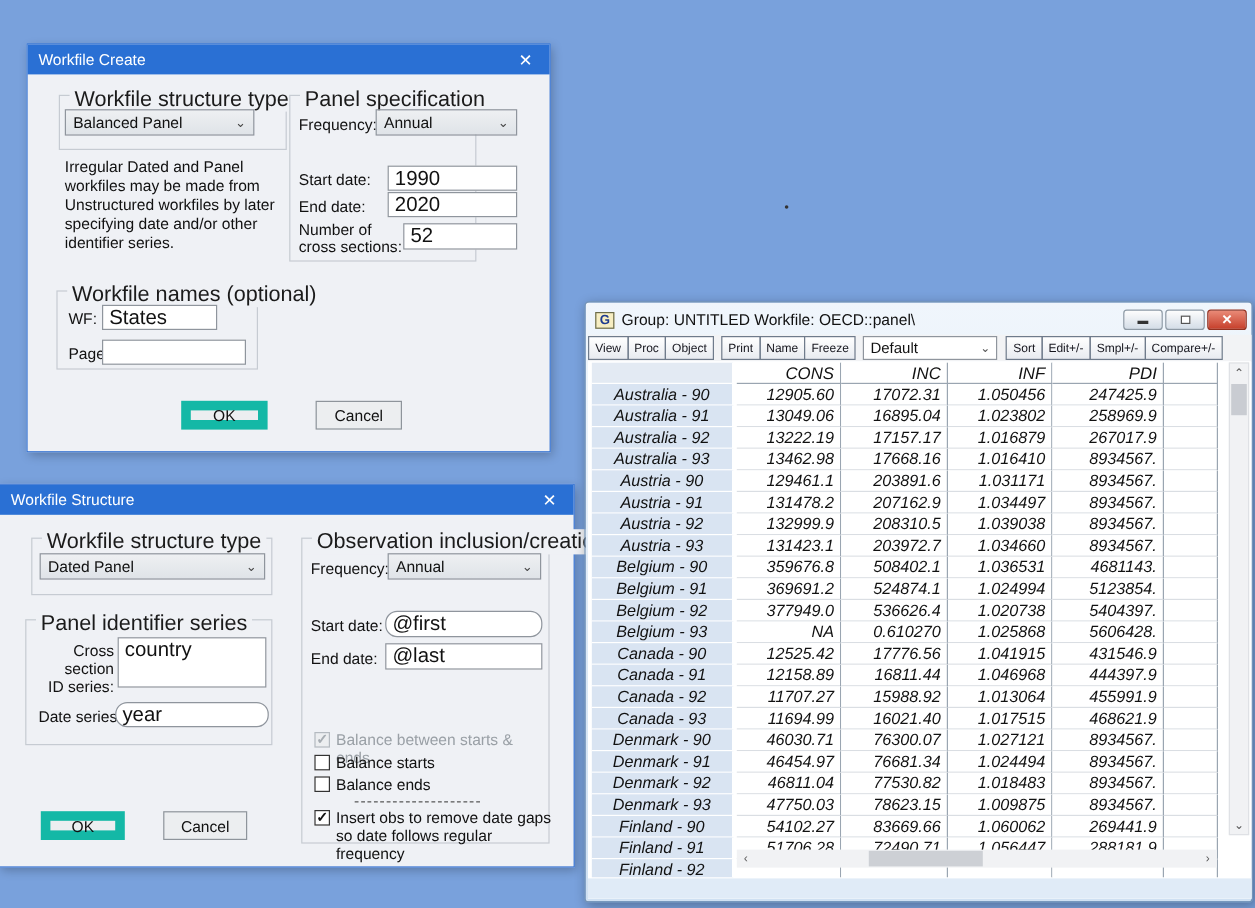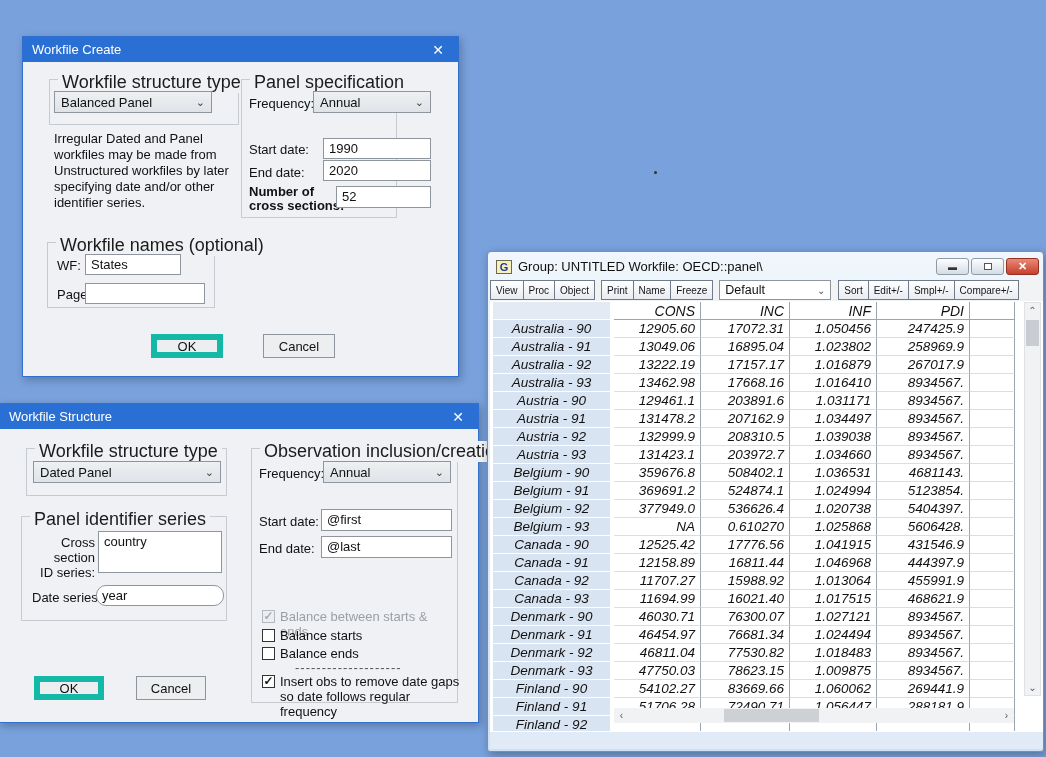--- a/index.html
+++ b/index.html
@@ -9,27 +9,27 @@
 
   
   .dlg { position:absolute; background:#eff1f5; border:1px solid #2f6fd0; box-shadow:2px 3px 8px rgba(0,0,0,.25); }
   .dlg-titlebar { position:absolute; left:0; right:0; top:0; height:25px; background:#2a70d4; color:#fff;
                   display:flex; align-items:center; padding-left:9px; font-size:13px; }
   .dlg-close { position:absolute; right:0; top:0; width:40px; height:25px; color:#fff; font-size:14px;
                display:flex; align-items:center; justify-content:center; cursor:default; }
   .groupbox { position:absolute; border:1px solid #c6cbd2; }
   .groupbox > .gb-label { position:absolute; top:-8px; left:8px; background:#eff1f5; padding:0 4px; font-size:18px; color:#1b1b1b; white-space:nowrap; }
   .lbl { position:absolute; font-size:13px; color:#111; white-space:nowrap; }
-  .txtinput { position:absolute; background:#fff; border:1px solid #8f959d; font-size:13px; color:#111; padding:2px 5px; line-height:15px; }
+  .txtinput { position:absolute; background:#fff; border:1px solid #8f959d; font-size:17px; color:#111; padding:2px 5px; line-height:15px; }
   .combo { position:absolute; background:linear-gradient(#eef0f2,#dfe3e8); border:1px solid #8f959d; font-size:13px; color:#111;
            display:flex; align-items:center; padding:0 6px; }
   .combo .chev { margin-left:auto; font-size:11px; color:#444; }
   .btn { position:absolute; background:#eceef0; border:1px solid #8e949b; font-size:13px; color:#111;
          display:flex; align-items:center; justify-content:center; }
-  .btn.default { border:6px solid #14b8a6; }
+  .btn.default { border:8px solid #14b8a6; }
   .chkrow { position:absolute; display:flex; align-items:flex-start; font-size:13px; color:#111; }
   .chkbox { width:13px; height:13px; background:#fff; border:1px solid #333; margin-right:5px; flex:none;
             display:flex; align-items:center; justify-content:center; font-size:12px; line-height:11px; margin-top:1px; }
   .chkbox.checked::after { content:"✓"; color:#111; font-weight:bold; }
   .chkrow.disabled { color:#9aa0a6; }
   .chkrow.disabled .chkbox { border-color:#b4bac0; background:#eceef0; }
   .chkrow.disabled .chkbox.checked::after { color:#a7adb3; }
 
   
   #groupwin { position:absolute; left:487px; top:251px; width:557px; height:501px;
@@ -100,21 +100,21 @@
     </div>
     <div class="lbl" style="left:226px; top:59px;">Frequency:</div>
     <div class="combo" style="left:290px; top:54px; width:118px; height:22px;">
       <span>Annual</span>
       <span class="chev">⌄</span>
     </div>
     <div class="lbl" style="left:226px; top:105px;">Start date:</div>
     <div class="txtinput" style="left:300px; top:101px; width:108px; height:21px;">1990</div>
     <div class="lbl" style="left:226px; top:128px;">End date:</div>
     <div class="txtinput" style="left:300px; top:123px; width:108px; height:21px;">2020</div>
-    <div class="lbl" style="left:226px; top:148px; line-height:14px;font-weight:bold;">
+    <div class="lbl" style="left:226px; top:148px; line-height:14px;">
       <span>Number of</span><br>
       <span>cross sections:</span>
     </div>
     <div class="txtinput" style="left:313px; top:149px; width:95px; height:22px;">52</div>
 
     <div class="groupbox" style="left:24px; top:205px; width:168px; height:66px;">
       <span class="gb-label">Workfile names (optional)</span>
     </div>
     <div class="lbl" style="left:34px; top:221px;">WF:</div>
     <div class="txtinput" style="left:62px; top:217px; width:96px; height:21px;">States</div>
@@ -152,21 +152,21 @@
 
     <div class="groupbox" style="left:251px; top:44px; width:207px; height:255px;">
       <span class="gb-label">Observation inclusion/creation</span>
     </div>
     <div class="lbl" style="left:259px; top:62px;">Frequency:</div>
     <div class="combo" style="left:323px; top:57px; width:128px; height:22px;">
       <span>Annual</span>
       <span class="chev">⌄</span>
     </div>
     <div class="lbl" style="left:259px; top:110px;">Start date:</div>
-    <div class="txtinput" style="left:321px; top:105px; width:131px; height:22px;">@first</div>
+    <div class="txtinput" style="left:321px; top:105px; width:131px; height:22px;border-radius:10px;">@first</div>
     <div class="lbl" style="left:259px; top:137px;">End date:</div>
     <div class="txtinput" style="left:321px; top:132px; width:131px; height:22px;">@last</div>
 
     <div class="chkrow disabled" style="left:262px; top:205px; width:195px;">
       <span class="chkbox checked"></span>
       <span>Balance between starts &amp; ends</span>
     </div>
     <div class="chkrow" style="left:262px; top:224px; width:195px;">
       <span class="chkbox"></span>
       <span>Balance starts</span>

